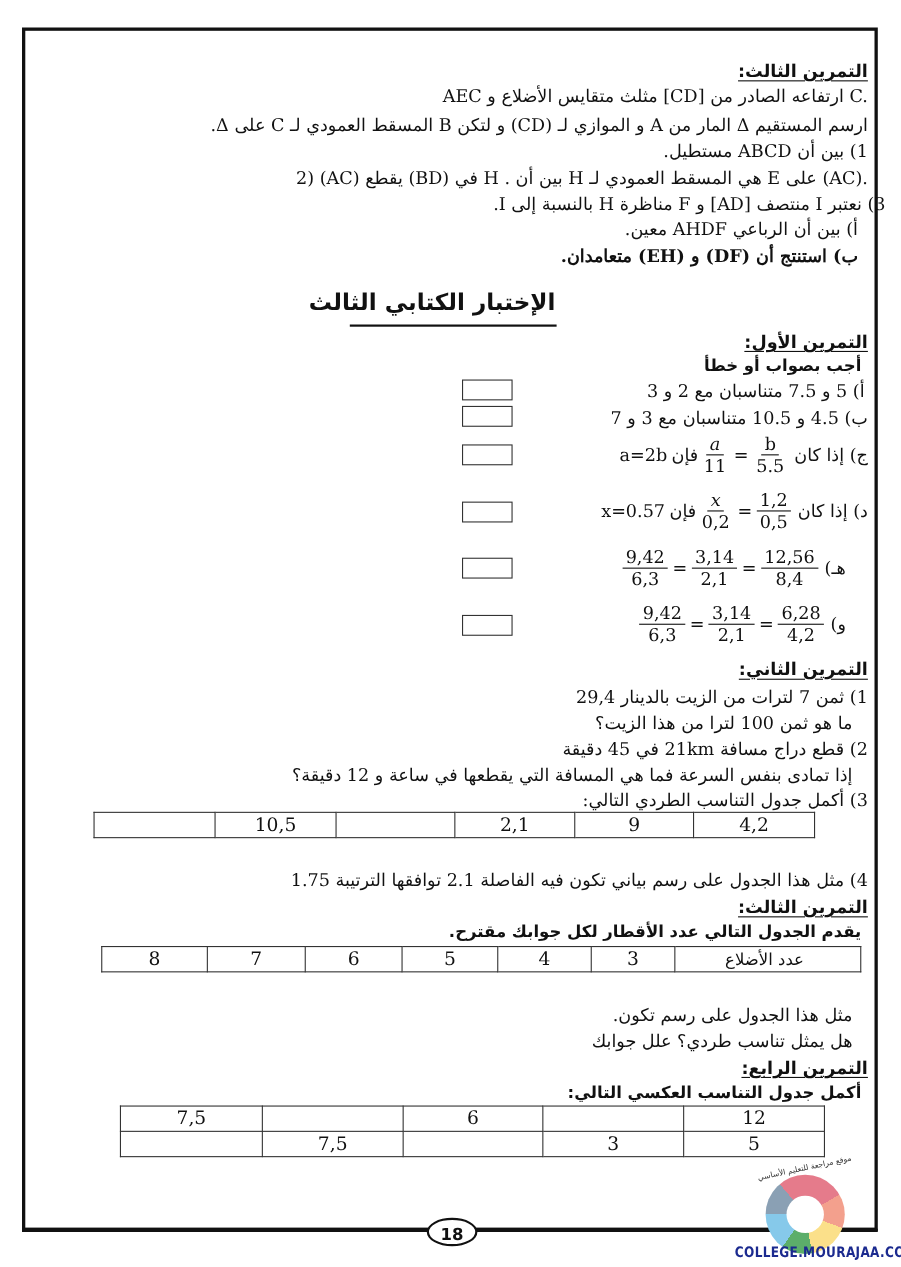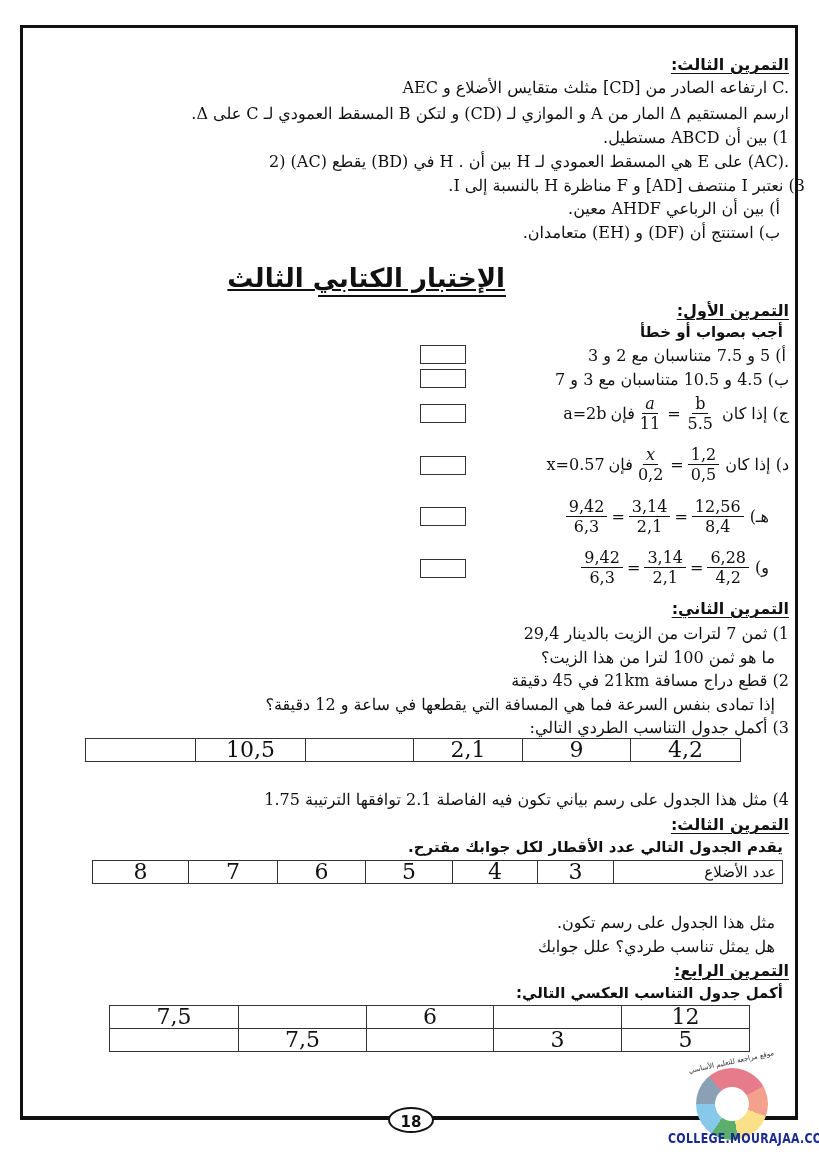--- a/index.html
+++ b/index.html
@@ -7,33 +7,33 @@
     width: 819px; height: 1152px; background: #ffffff; position: relative; overflow: hidden;
     font-family: "DejaVu Serif", "Liberation Serif", serif; color: #111;
   }
   .frame { position: absolute; left: 20px; top: 25px; width: 778px; height: 1094px;
     border: 3px solid #111; box-sizing: border-box; }
   .abs { position: absolute; }
   .rtl { direction: rtl; text-align: right; unicode-bidi: plaintext; white-space: nowrap; }
   .line { font-size: 16px; line-height: 20px; }
   .heading { font-family: "DejaVu Sans", "Liberation Sans", sans-serif; font-weight: bold; font-size: 16px; text-decoration: underline; text-underline-offset: 3px; }
   .bold { font-family: "DejaVu Sans", "Liberation Sans", sans-serif; font-weight: bold; font-size: 15px; }
-  .title { font-family: "DejaVu Sans", "Liberation Sans", sans-serif; font-weight: bold; font-size: 26px; text-decoration: underline; }
+  .title { font-family: "DejaVu Sans", "Liberation Sans", sans-serif; font-weight: bold; font-size: 21px; }
   .title-rule { height: 2px; background: #111; }
   .box { position: absolute; width: 46px; height: 19px; border: 1.5px solid #333; box-sizing: border-box; background: #fff; }
   .frac { display: inline-flex; flex-direction: column; align-items: center; vertical-align: middle; margin: 0 2px; font-size: 16px; line-height: 19px; direction: ltr; }
   .frac .num { border-bottom: 1.2px solid #111; padding: 0 3px; }
   .frac .den { padding: 0 3px; }
   .frac i { font-family: "DejaVu Serif", serif; }
   .eq { display: inline-block; vertical-align: middle; margin: 0 2px; font-size: 16px; }
   .mathrow { display: flex; flex-direction: row-reverse; align-items: center; direction: ltr; font-size: 16px; white-space: nowrap; }
   .mathrow .lbl { direction: rtl; margin-left: 4px; }
   table.grid { position: absolute; border-collapse: collapse; table-layout: fixed; }
-  table.grid td { border: 1.2px solid #333; text-align: center; font-size: 22px; height: 22px; padding: 0; line-height: 22px; }
-  table.grid td.hdr { direction: rtl; font-size: 15px; text-align: right; padding-right: 6px; }
+  table.grid td { border: 1.2px solid #333; text-align: center; font-size: 17px; height: 22px; padding: 0; line-height: 22px; }
+  table.grid td.hdr { direction: rtl; font-size: 15px; padding-right: 6px; }
   .pagenum-line { position: absolute; left: 20px; top: 1117px; width: 778px; height: 3px; background: #111; }
   .pagenum { position: absolute; left: 388px; top: 1107px; width: 46px; height: 26px; border: 2px solid #111; border-radius: 50%; background: #fff;
     font-family: "DejaVu Sans", sans-serif; font-weight: bold; font-size: 15px; text-align: center; line-height: 26px; box-sizing: border-box; }
   .logo { position: absolute; left: 696px; top: 1068px; width: 72px; height: 72px; border-radius: 50%;
     background: conic-gradient(#e57b8b 0deg 60deg, #f3a08d 60deg 110deg, #fbe08a 110deg 170deg, #5cae6a 170deg 215deg, #86c9ea 215deg 270deg, #8aa0b4 270deg 320deg, #e57b8b 320deg 360deg); }
   .logo::after { content: ""; position: absolute; left: 19px; top: 19px; width: 34px; height: 34px; border-radius: 50%; background: #fff; }
   .logo-arc { position: absolute; left: 688px; top: 1058px; font-size: 7px; color: #333; direction: rtl; transform: rotate(-12deg); white-space: nowrap; font-family: "DejaVu Sans", sans-serif; }
   .site { position: absolute; left: 668px; top: 1132px; font-family: "DejaVu Sans", "Liberation Sans", sans-serif; font-weight: bold; font-size: 11px; color: #1b2a8f; letter-spacing: 0.3px; transform: scaleY(1.2); }
 </style>
 </head>
@@ -41,21 +41,21 @@
 
 <div class="frame"></div>
 
 <div class="abs rtl heading" style="right:30px; top:55px;">التمرين الثالث:</div>
 <div class="abs rtl line" style="right:30px; top:78px;">AEC مثلث متقايس الأضلاع و [CD] ارتفاعه الصادر من C.</div>
 <div class="abs rtl line" style="right:30px; top:104px;">ارسم المستقيم Δ المار من A و الموازي لـ (CD) و لتكن B المسقط العمودي لـ C على Δ.</div>
 <div class="abs rtl line" style="right:30px; top:128px;">1) بين أن ABCD مستطيل.</div>
 <div class="abs rtl line" style="right:30px; top:152px;">2) (AC) يقطع (BD) في H . بين أن H هي المسقط العمودي لـ E على (AC).</div>
 <div class="abs rtl line" style="right:14px; top:176px;text-align:center;">3) نعتبر I منتصف [AD] و F مناظرة H بالنسبة إلى I.</div>
 <div class="abs rtl line" style="right:39px; top:199px;">أ) بين أن الرباعي AHDF معين.</div>
-<div class="abs rtl line" style="right:39px; top:223px;">ب) استنتج أن (DF) و (EH) متعامدان.</div>
+<div class="abs rtl line" style="right:39px; top:223px;font-weight:bold;">ب) استنتج أن (DF) و (EH) متعامدان.</div>
 
 <div class="abs rtl title" style="right:314px; top:263px;">الإختبار الكتابي الثالث</div>
 <div class="abs title-rule" style="left:318px; top:295px; width:188px;"></div>
 
 <div class="abs rtl heading" style="right:30px; top:301px;">التمرين الأول:</div>
 <div class="abs rtl bold" style="right:36px; top:323px;">أجب بصواب أو خطأ</div>
 
 <div class="abs rtl line" style="right:33px; top:346px;">أ) 5 و 7.5 متناسبان مع 2 و 3</div>
 <div class="abs rtl line" style="right:30px; top:370px;">ب) 4.5 و 10.5 متناسبان مع 3 و 7</div>
 

